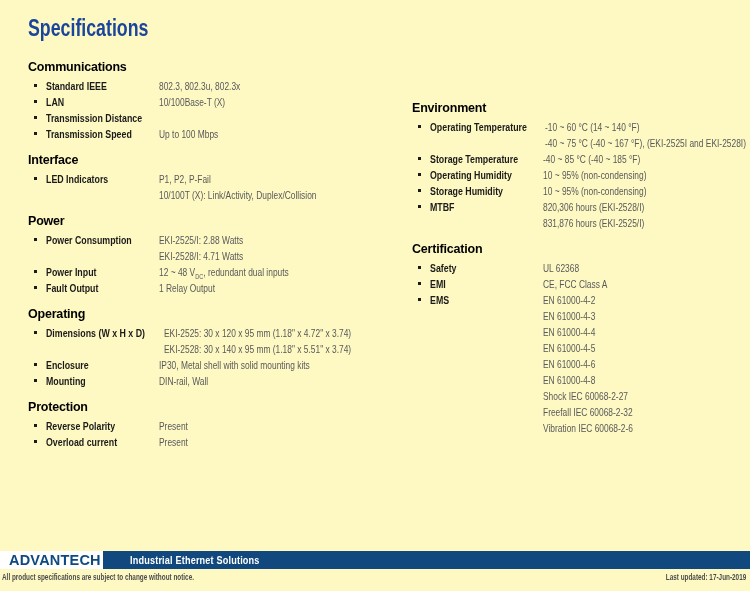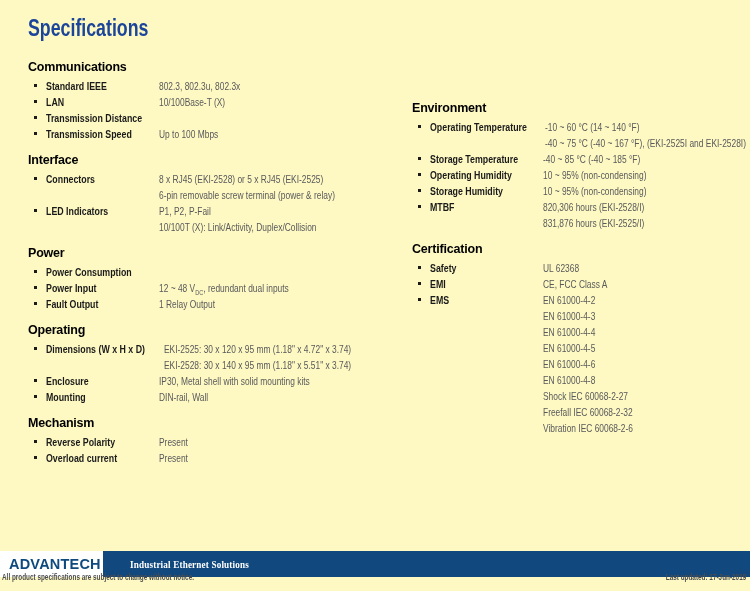--- a/index.html
+++ b/index.html
@@ -56,34 +56,34 @@
     font-size:10.5px;
     line-height:16px;
     color:#58595b;
     white-space:nowrap;
     transform:scaleX(0.80);
     transform-origin:0 0;
   }
   .value-line sub{font-size:7px;line-height:1;}
   
   #footer-bar{
-    position:absolute;left:0;top:551px;width:750px;height:26px;
+    position:absolute;left:0;top:551px;width:750px;height:18px;
     display:flex;align-items:stretch;
   }
   #logo-box{
     flex:0 0 103px;background:#ffffff;
     display:flex;align-items:center;padding-left:9px;box-sizing:border-box;
   }
   #logo-text{
     color:#0f4a7e;font-weight:bold;font-size:14.5px;line-height:14px;
     letter-spacing:0.2px;white-space:nowrap;
   }
   #banner{
     flex:1;background:#11497f;color:#fff;
-    display:flex;align-items:center;font-family:Liberation Serif, serif;
+    display:flex;align-items:center;
   }
   #banner-text{
     margin-left:27px;font-weight:bold;font-size:11px;
     white-space:nowrap;letter-spacing:0.2px;
     transform:scaleX(0.83);transform-origin:0 50%;
   }
   #footnotes{
     position:absolute;left:0;top:572px;width:750px;
     display:flex;justify-content:space-between;
     box-sizing:border-box;padding:0 4px 0 2px;
@@ -136,44 +136,38 @@
               <div class="value-line">Up to 100 Mbps</div>
             </span>
           </div>
         </div>
         <div class="spec-section">
           <h2 class="spec-heading">Interface</h2>
           <div class="spec-row">
             <span class="bullet-cell">
               <span class="bullet-square"></span>
             </span>
-            <span class="spec-label">Connectors</span>
-            <span class="spec-values">
-              <div class="value-line">8 x RJ45 (EKI-2528) or 5 x RJ45 (EKI-2525)</div>
-              <div class="value-line">6-pin removable screw terminal (power &amp; relay)</div>
-            </span>
-          </div>
-          <div class="spec-row">
-            <span class="bullet-cell">
-              <span class="bullet-square"></span>
-            </span>
             <span class="spec-label">LED Indicators</span>
             <span class="spec-values">
               <div class="value-line">P1, P2, P-Fail</div>
               <div class="value-line">10/100T (X): Link/Activity, Duplex/Collision</div>
             </span>
           </div>
         </div>
         <div class="spec-section">
           <h2 class="spec-heading">Power</h2>
           <div class="spec-row">
             <span class="bullet-cell">
               <span class="bullet-square"></span>
             </span>
             <span class="spec-label">Power Consumption</span>
+            <span class="spec-values">
+              <div class="value-line">EKI-2525/I: 2.88 Watts</div>
+              <div class="value-line">EKI-2528/I: 4.71 Watts</div>
+            </span>
           </div>
           <div class="spec-row">
             <span class="bullet-cell">
               <span class="bullet-square"></span>
             </span>
             <span class="spec-label">Power Input</span>
             <span class="spec-values">
               <div class="value-line">12 ~ 48 V<sub>DC</sub>, redundant dual inputs</div>
             </span>
           </div>
@@ -212,21 +206,21 @@
             <span class="bullet-cell">
               <span class="bullet-square"></span>
             </span>
             <span class="spec-label">Mounting</span>
             <span class="spec-values">
               <div class="value-line">DIN-rail, Wall</div>
             </span>
           </div>
         </div>
         <div class="spec-section">
-          <h2 class="spec-heading">Mechanism</h2>
+          <h2 class="spec-heading">Protection</h2>
           <div class="spec-row">
             <span class="bullet-cell">
               <span class="bullet-square"></span>
             </span>
             <span class="spec-label">Reverse Polarity</span>
             <span class="spec-values">
               <div class="value-line">Present</div>
             </span>
           </div>
           <div class="spec-row">

